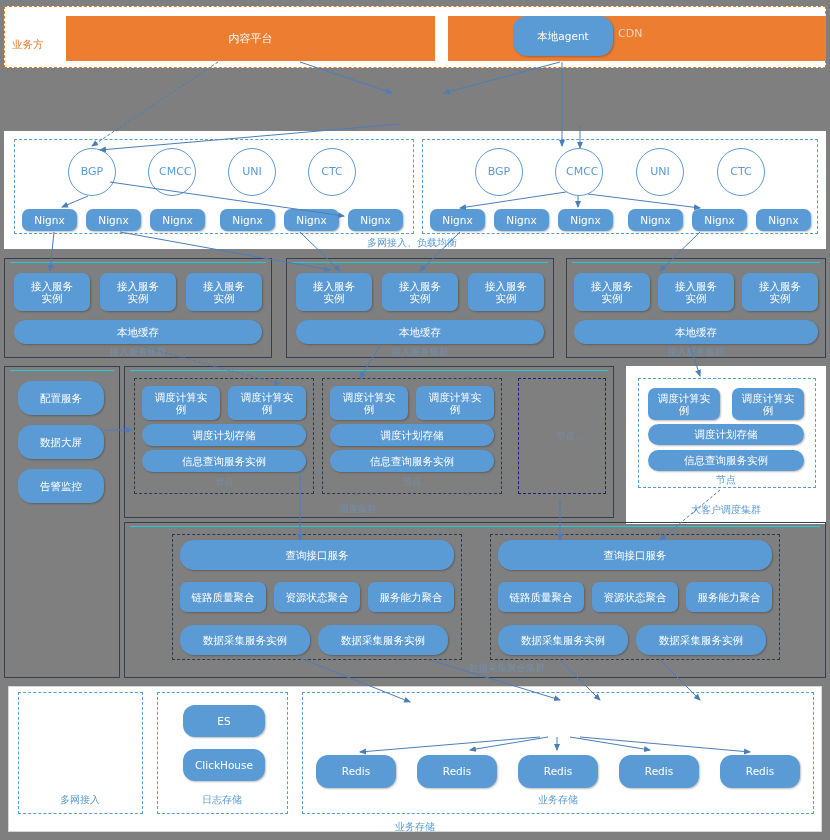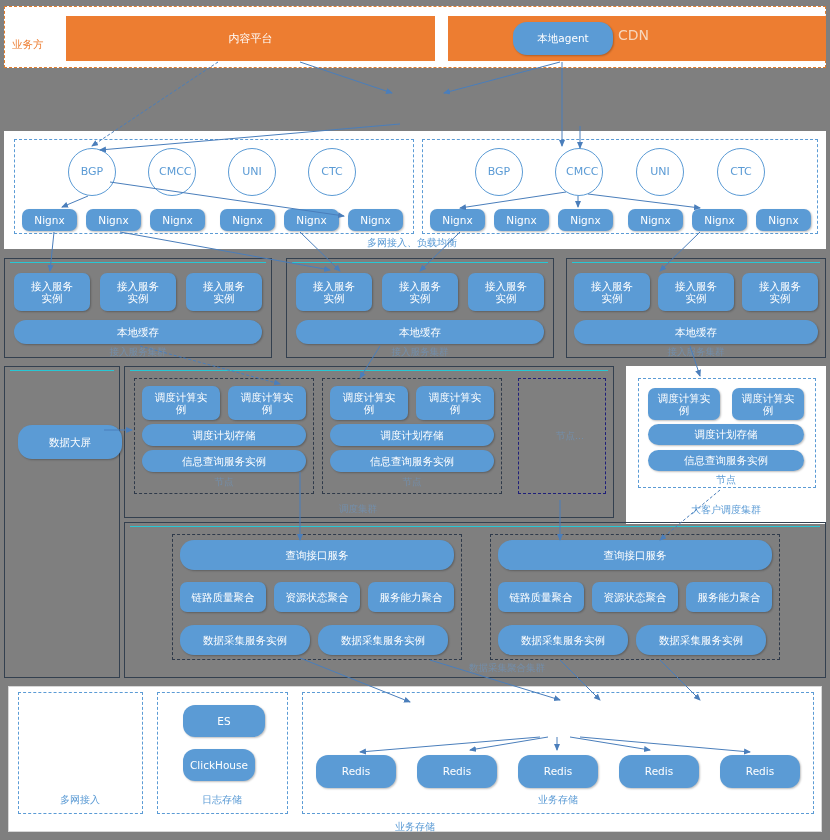--- a/index.html
+++ b/index.html
@@ -56,21 +56,21 @@
   .cap{color:#5b9bd5;font-size:10px;text-align:center;white-space:nowrap;}
   .cap-dim{color:#6f93b8;font-size:9.5px;text-align:center;white-space:nowrap;opacity:.75;}
 
   
   .band{
     background:#ffffff;
     border:1.2px dashed #e07b2a;
   }
   .orangebox{background:#ed7d31;}
   .band-label{color:#ed7d31;font-size:10.5px;}
-  .cdn-label{color:#f7d7bd;font-size:14px;text-align:center;}
+  .cdn-label{color:#f7d7bd;font-size:11px;text-align:center;}
 
   
   .dns{
     background:#c8d6e8;
     border:1.2px solid #ffffff;
     border-radius:50%;
     color:#55565a;
     display:flex;align-items:center;justify-content:center;
     font-size:11px;
     box-shadow:1px 2px 3px rgba(0,0,0,.25);
@@ -92,21 +92,21 @@
   <div class="abs band-label" style="left:12px;top:38px;">业务方</div>
 
   <div class="abs orangebox" style="left:66px;top:16px;width:369px;height:45px;display:flex;align-items:center;justify-content:center;">
     <span style="font-size:11px;">内容平台</span>
   </div>
 
   <div class="abs orangebox" style="left:448px;top:16px;width:378px;height:45px;"></div>
 
   <div class="abs cdn-label" style="left:618px;top:27px;">CDN</div>
 
-  <div class="abs pill round" style="left:513px;top:22px;width:100px;height:33px;">
+  <div class="abs pill round" style="left:513px;top:16px;width:100px;height:40px;">
     <span>本地agent</span>
   </div>
 
 
   <div class="abs panel-white" style="left:4px;top:131px;width:822px;height:118px;"></div>
 
   <div class="abs dash" style="left:14px;top:139px;width:400px;height:95px;"></div>
 
   <div class="abs dash" style="left:422px;top:139px;width:396px;height:95px;"></div>
 
@@ -219,22 +219,28 @@
   <div class="abs pill" style="left:742px;top:273px;width:76px;height:38px;">
     <span style="width:52px;">接入服务实例</span>
     </div>
   <div class="abs pill round" style="left:574px;top:320px;width:244px;height:24px;">
     <span>本地缓存</span>
     </div>
   <div class="abs cap-dim" style="left:636px;top:346px;width:120px;">接入服务集群</div>
 
   <div class="abs solid-dark" style="left:4px;top:366px;width:116px;height:312px;"></div>
   <div class="abs cyanline" style="left:10px;top:370px;width:104px;height:1px;"></div>
-  <div class="abs pill round" style="left:18px;top:425px;width:104px;height:34px;">
+  <div class="abs pill round" style="left:18px;top:381px;width:86px;height:34px;">
+    <span>配置服务</span>
+    </div>
+  <div class="abs pill round" style="left:18px;top:425px;width:86px;height:34px;">
     <span>数据大屏</span>
+    </div>
+  <div class="abs pill round" style="left:18px;top:469px;width:86px;height:34px;">
+    <span>告警监控</span>
     </div>
   <div class="abs cap" style="left:22px;top:662px;width:80px;margin-top:28px;">运营平台</div>
 
   <div class="abs solid-dark" style="left:124px;top:366px;width:490px;height:152px;"></div>
   <div class="abs cyanline" style="left:130px;top:370px;width:478px;height:1px;"></div>
 
   <div class="abs dash-dark" style="left:134px;top:378px;width:180px;height:116px;"></div>
   <div class="abs pill" style="left:142px;top:386px;width:78px;height:34px;">
     <span style="width:56px;">调度计算实例</span>
     </div>
@@ -333,21 +339,21 @@
 
   <div class="abs storepanel" style="left:8px;top:686px;width:814px;height:146px;"></div>
 
   <div class="abs dash" style="left:18px;top:692px;width:125px;height:122px;"></div>
   <div class="abs store-cap" style="left:40px;top:793px;width:80px;">多网接入</div>
 
   <div class="abs dash" style="left:157px;top:692px;width:131px;height:122px;"></div>
   <div class="abs pill big" style="left:183px;top:705px;width:82px;height:32px;">
     <span>ES</span>
     </div>
-  <div class="abs pill big" style="left:183px;top:749px;width:72px;height:32px;">
+  <div class="abs pill big" style="left:183px;top:749px;width:82px;height:32px;">
     <span>ClickHouse</span>
     </div>
   <div class="abs store-cap" style="left:182px;top:793px;width:80px;">日志存储</div>
 
   <div class="abs dash" style="left:302px;top:692px;width:512px;height:122px;"></div>
   <div class="abs pill big" style="left:316px;top:755px;width:80px;height:33px;">
     <span>Redis</span>
     </div>
   <div class="abs pill big" style="left:417px;top:755px;width:80px;height:33px;">
     <span>Redis</span>

